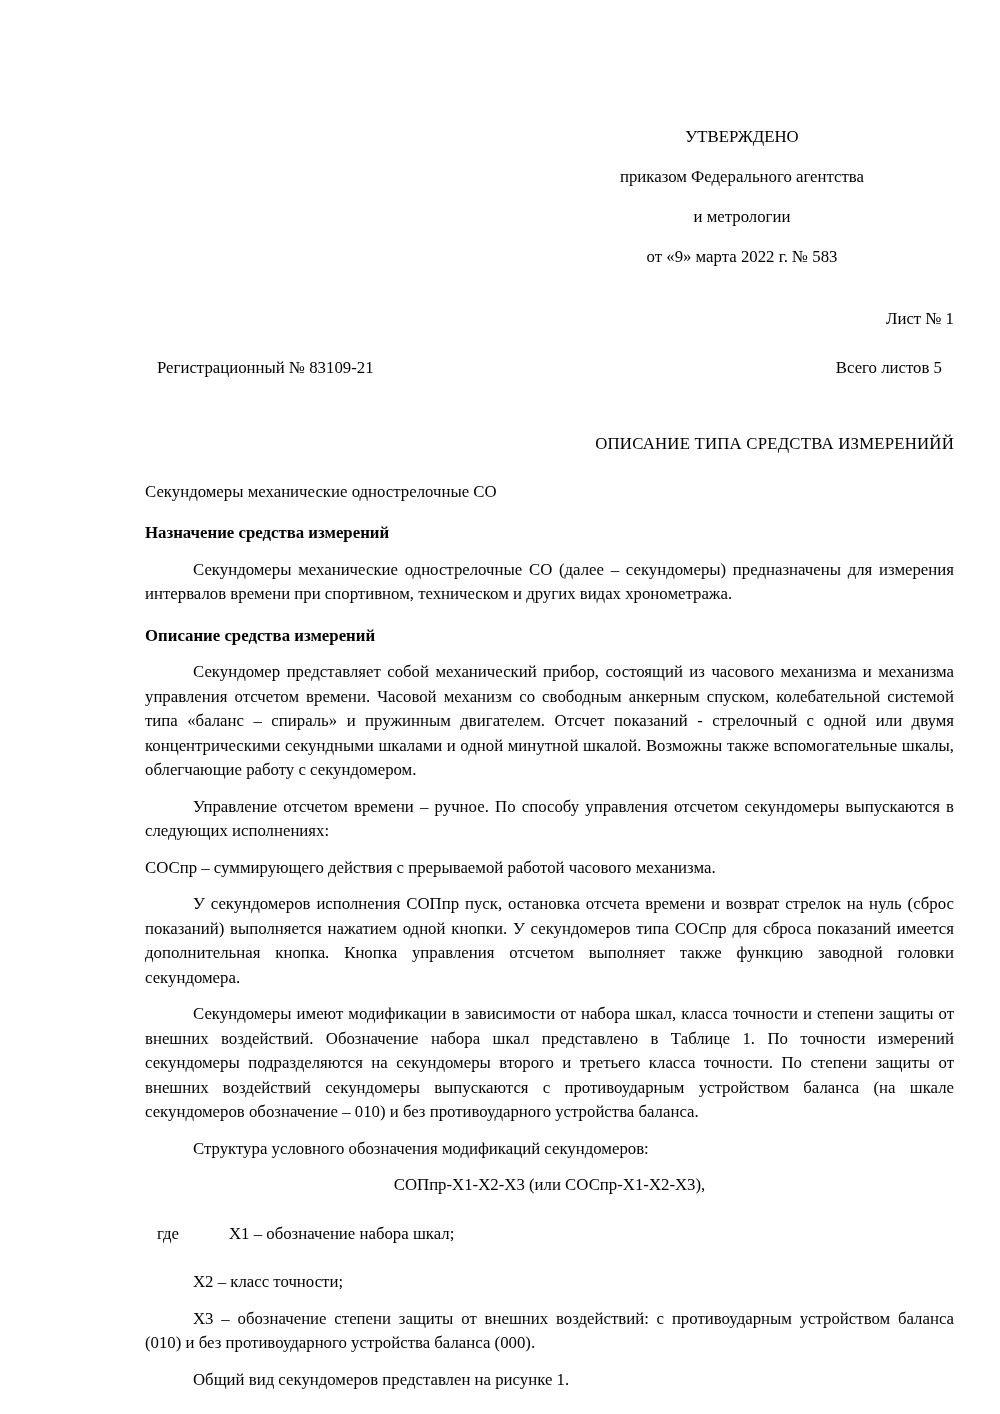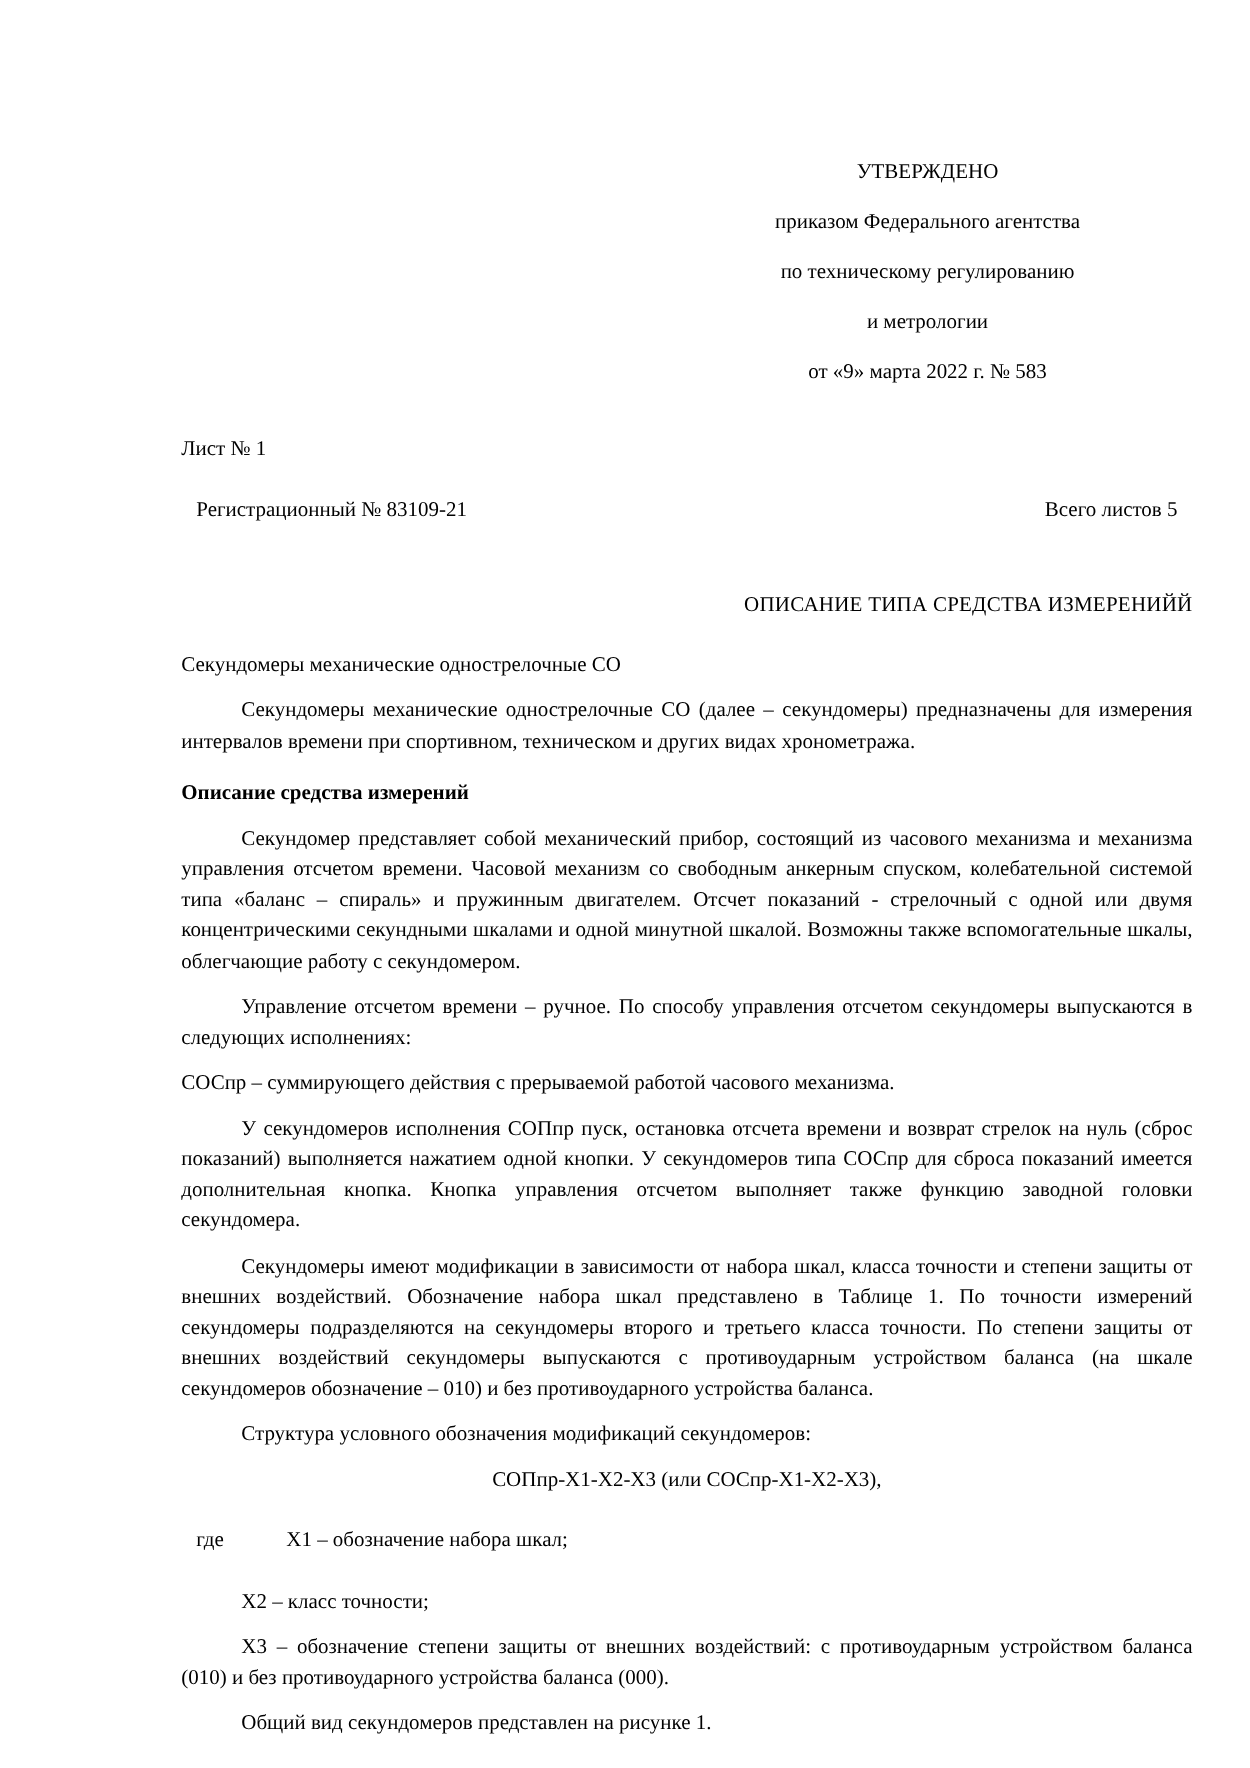--- a/index.html
+++ b/index.html
@@ -19,20 +19,21 @@
       background: #ffffff;
     }
     .approval {
       width: 352px;
       margin-left: auto;
       margin-right: 48px;
       text-align: center;
       line-height: 28px;
     }
     .sheet-no {
+      text-align: right;
       margin-top: 36px;
     }
     .reg-row {
       display: flex;
       justify-content: space-between;
     }
     .doc-title {
       text-align: right;
       font-weight: normal;
       font-size: 16.8px;
@@ -69,36 +70,36 @@
     }
   </style>
 </head>
 <body>
 
 <div class="page">
 
   <div class="approval">
     <div>УТВЕРЖДЕНО</div>
     <div>приказом Федерального агентства</div>
-    <div>по техническому регулированию</div>
     <div>и метрологии</div>
     <div>от «9» марта 2022 г. № 583</div>
   </div>
 
   <div class="sheet-no">Лист № 1</div>
 
   <div class="reg-row">
     <span>Регистрационный № 83109-21</span>
     <span>Всего листов 5</span>
   </div>
 
   <h1 class="doc-title">ОПИСАНИЕ ТИПА СРЕДСТВА ИЗМЕРЕНИЙЙ</h1>
 
   <p class="subtitle">Секундомеры механические однострелочные СО</p>
 
+  <h2 class="section-heading">Назначение средства измерений</h2>
   <p class="para">Секундомеры механические однострелочные СО (далее – секундомеры) предназначены для измерения интервалов времени при спортивном, техническом и других видах хронометража.</p>
 
   <h2 class="section-heading">Описание средства измерений</h2>
   <p class="para">Секундомер представляет собой механический прибор, состоящий из часового механизма и механизма управления отсчетом времени. Часовой механизм со свободным анкерным спуском, колебательной системой типа «баланс – спираль» и пружинным двигателем. Отсчет показаний - стрелочный с одной или двумя концентрическими секундными шкалами и одной минутной шкалой. Возможны также вспомогательные шкалы, облегчающие работу с секундомером.</p>
   <p class="para">Управление отсчетом времени – ручное. По способу управления отсчетом секундомеры выпускаются в следующих исполнениях:</p>
   <p class="para noindent">СОСпр – суммирующего действия с прерываемой работой часового механизма.</p>
   <p class="para">У секундомеров исполнения СОПпр пуск, остановка отсчета времени и возврат стрелок на нуль (сброс показаний) выполняется нажатием одной кнопки.  У секундомеров типа СОСпр для сброса показаний имеется дополнительная кнопка. Кнопка управления отсчетом выполняет также функцию заводной головки секундомера.</p>
   <p class="para">Секундомеры имеют модификации в зависимости от набора шкал, класса точности и степени защиты от внешних воздействий. Обозначение набора шкал представлено в Таблице 1. По точности измерений секундомеры подразделяются на секундомеры второго и третьего класса точности. По степени защиты от внешних воздействий секундомеры выпускаются с противоударным устройством баланса (на шкале секундомеров обозначение – 010) и без противоударного устройства баланса.</p>
   <p class="para">Структура условного обозначения модификаций секундомеров:</p>
   <p class="para formula">СОПпр-Х1-Х2-Х3 (или СОСпр-Х1-Х2-Х3),</p>

